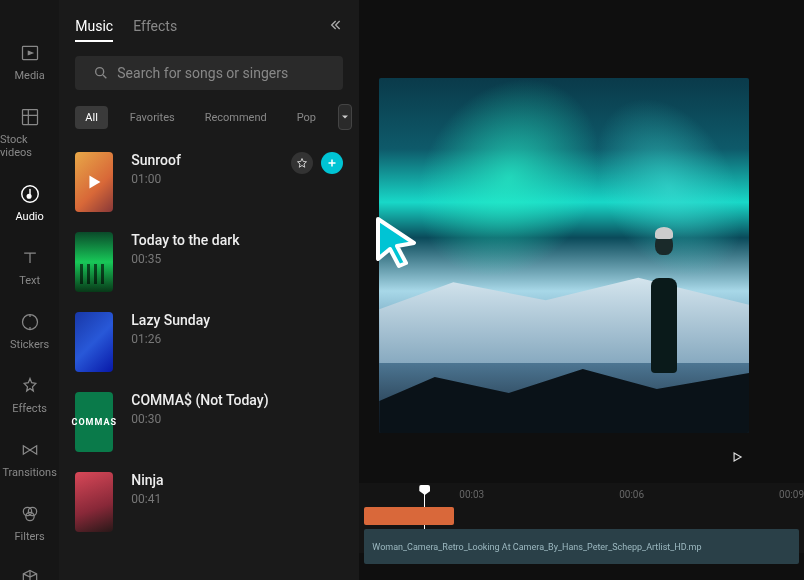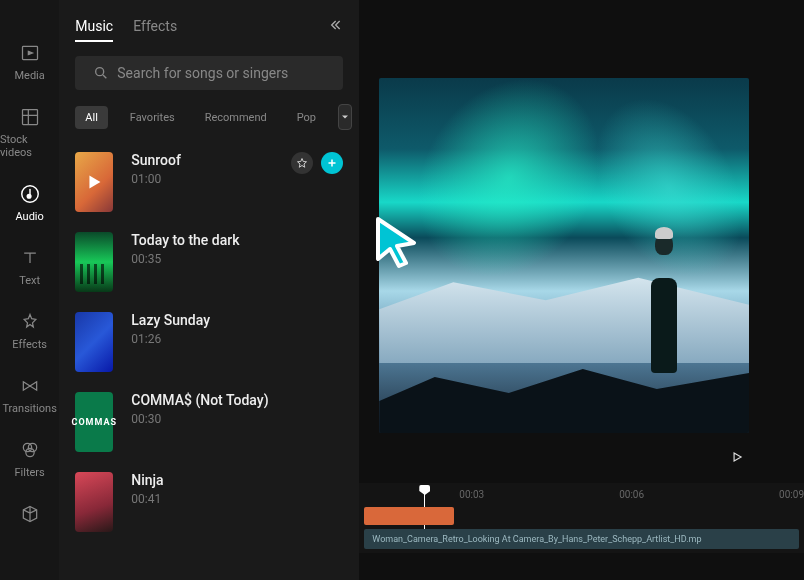--- a/index.html
+++ b/index.html
@@ -58,21 +58,21 @@
 .preview-controls { height: 50px; display: flex; align-items: center; justify-content: flex-end; padding: 0 60px; }
 .play-btn-main { cursor: pointer; color: #ddd; }
 
 
 .timeline { height: 70px; background: #141414; position: relative; padding-left: 5px; }
 .time-ruler { display: flex; padding-top: 6px; font-size: 10px; color: #666; }
 .time-tick { position: relative; }
 .playhead { position: absolute; top: 4px; left: 65px; width: 1px; height: 60px; background: #fff; }
 .playhead::before { content: ''; position: absolute; top: -2px; left: -5px; width: 11px; height: 10px; background: #fff; border-radius: 2px 2px 0 0; clip-path: polygon(0 0, 100% 0, 100% 60%, 50% 100%, 0 60%); }
 .clip-video { position: absolute; top: 24px; left: 5px; width: 90px; height: 18px; background: #d9683a; border-radius: 2px; }
-.clip-label-bar { position: absolute; top: 46px; left: 5px; right: 5px; height: 20px; background: #2a4048; border-radius: 2px; display: flex; align-items: center; padding: 0 8px; font-size: 9px; color: #9cb8c0; overflow: hidden; white-space: nowrap; }
+.clip-label-bar { position: absolute; top: 46px; left: 5px; right: 5px; height: 35px; background: #2a4048; border-radius: 2px; display: flex; align-items: center; padding: 0 8px; font-size: 9px; color: #9cb8c0; overflow: hidden; white-space: nowrap; }
 
 
 .cursor-pointer { position: absolute; top: 215px; left: 370px; z-index: 100; pointer-events: none; }
 
 
 .thumb-sunroof { background: linear-gradient(135deg, #e8a848 0%, #d86838 60%, #883838 100%); }
 .thumb-deep { background: linear-gradient(180deg, #0a4a2a 0%, #18c858 50%, #083818 100%); position: relative; }
 .thumb-deep::after { content: ''; position: absolute; bottom: 8px; left: 5px; right: 5px; height: 20px; background: repeating-linear-gradient(90deg, #000 0 3px, transparent 3px 7px); opacity: 0.6; }
 .thumb-lazy { background: linear-gradient(135deg, #1838a8 0%, #2858d8 50%, #0818a8 100%); }
 .thumb-commas { background: #0a7a4a; display: flex; align-items: center; justify-content: center; font-size: 9px; font-weight: bold; color: #fff; letter-spacing: 1px; }
@@ -112,20 +112,29 @@
       </span>
       <span class="label">Audio</span>
     </div>
     <div class="nav-item">
       <span class="icon">
         <svg width="20" height="20" viewBox="0 0 24 24" fill="none" stroke="currentColor" stroke-width="1.5">
             <path d="M5 6h14M12 6v12"></path>
           </svg>
       </span>
       <span class="label">Text</span>
+    </div>
+    <div class="nav-item">
+      <span class="icon">
+        <svg width="20" height="20" viewBox="0 0 24 24" fill="none" stroke="currentColor" stroke-width="1.5">
+            <circle cx="12" cy="12" r="9"></circle>
+            <path d="M12 3v3M12 18v3"></path>
+          </svg>
+      </span>
+      <span class="label">Stickers</span>
     </div>
     <div class="nav-item">
       <span class="icon">
         <svg width="20" height="20" viewBox="0 0 24 24" fill="none" stroke="currentColor" stroke-width="1.5">
             <path d="M12 3l2 5 5 1-4 4 1 5-4-3-4 3 1-5-4-4 5-1z"></path>
           </svg>
       </span>
       <span class="label">Effects</span>
     </div>
     <div class="nav-item">

